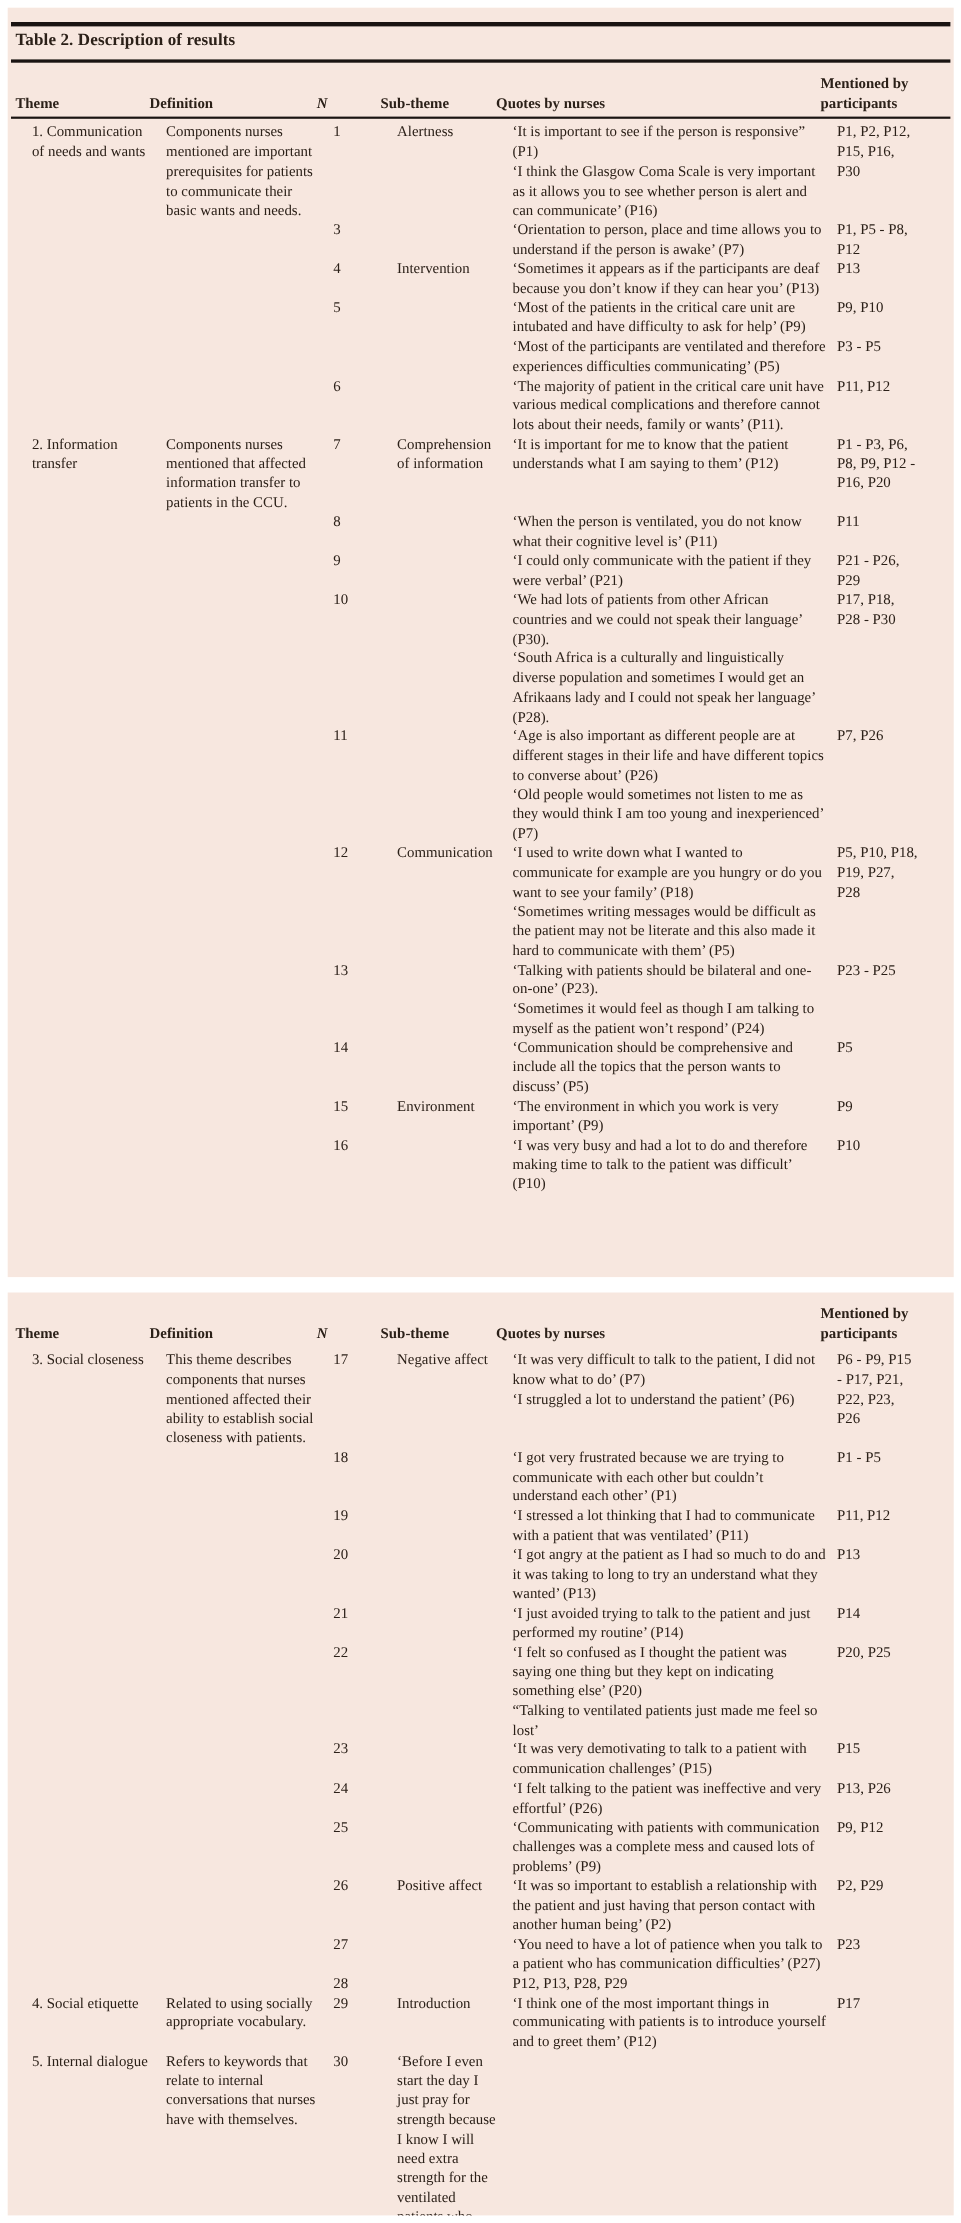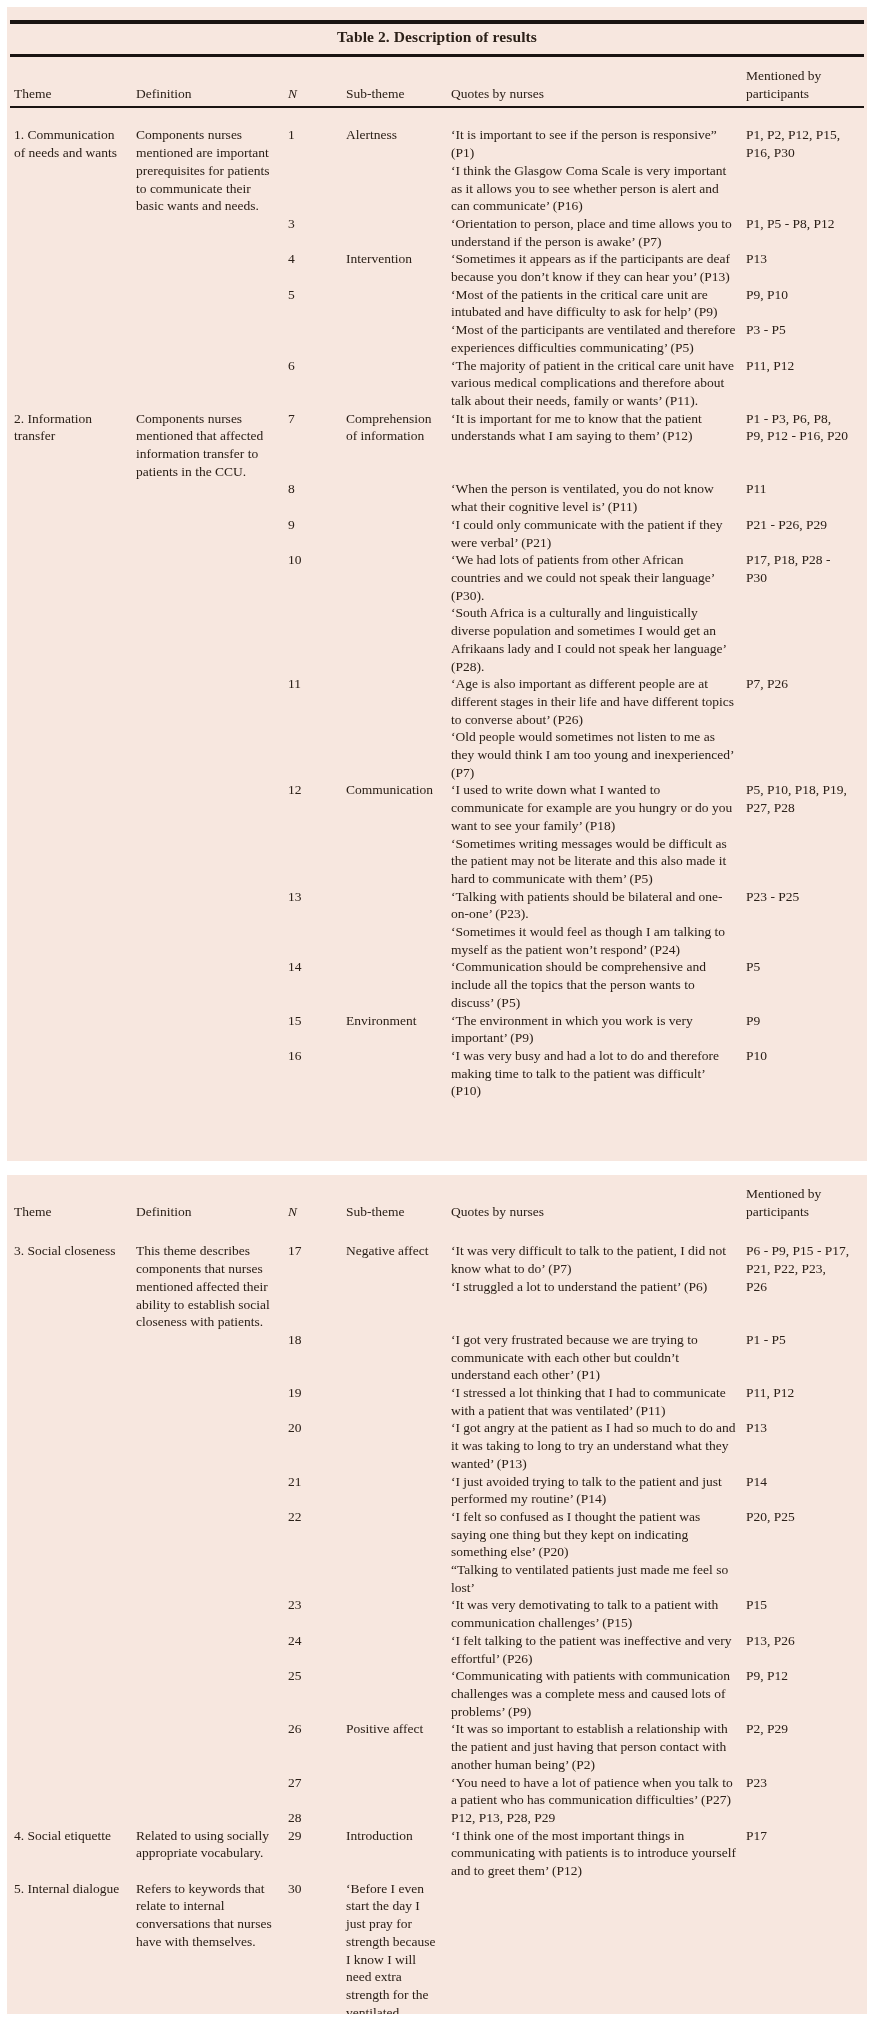--- a/index.html
+++ b/index.html
@@ -33,44 +33,43 @@
   .block-2{ top:1175px; height:839px; }
 
   .table-title{
     margin:13px 3px 0 3px;
     padding:4px 4px 8px 4px;
     border-top:4px solid var(--rule);
     border-bottom:3px solid var(--rule);
     font-size:15.5px;
     font-weight:bold;
     letter-spacing:.1px;
-    text-align:center;
   }
 
   .cols{
     display:grid;
     grid-template-columns:122px 152px 58px 105px 295px 1fr;
     padding:0 4px;
     font-size:13.5px;
     line-height:17.7px;
   }
   .cell{ padding-right:10px; }
   .cell p{ margin:0; }
 
   .thead{
     margin:0 3px;
     padding:10px 0 4px 0;
   }
   .thead-1{ border-bottom:2px solid var(--rule); }
   .thead .cols{ align-items:end; }
-  .th{ font-weight:normal; }
+  .th{ font-weight:bold; }
   .th-n{ font-style:italic; }
   .th-mentioned span{ display:block; }
 
-  .tbody{ padding:18px 0 0 0; margin:0 3px; }
+  .tbody{ padding:3px 0 0 0; margin:0 18px; }
   .row{ }
 </style>
 </head>
 <body>
 
 <div class="sheet">
 
   <div class="block block-1">
     <div class="table-title">Table 2. Description of results</div>
 
@@ -139,21 +138,21 @@
             <p>‘Most of the participants are ventilated and therefore experiences difficulties communicating’ (P5)</p>
           </div>
           <div class="cell c-mentioned">P3 - P5</div>
         </div>
         <div class="cols row">
           <div class="cell c-theme"></div>
           <div class="cell c-def"></div>
           <div class="cell c-n">6</div>
           <div class="cell c-sub"></div>
           <div class="cell c-quotes">
-            <p>‘The majority of patient in the critical care unit have various medical complications and therefore about talk about their needs, family or wants’ (P11).</p>
+            <p>‘The majority of patient in the critical care unit have various medical complications and therefore cannot lots about their needs, family or wants’ (P11).</p>
           </div>
           <div class="cell c-mentioned">P11, P12</div>
         </div>
         <div class="cols row">
           <div class="cell c-theme">2. Information transfer</div>
           <div class="cell c-def">Components nurses mentioned that affected information transfer to patients in the CCU.</div>
           <div class="cell c-n">7</div>
           <div class="cell c-sub">Comprehension of information</div>
           <div class="cell c-quotes">
             <p>‘It is important for me to know that the patient understands what I am saying to them’ (P12)</p>

